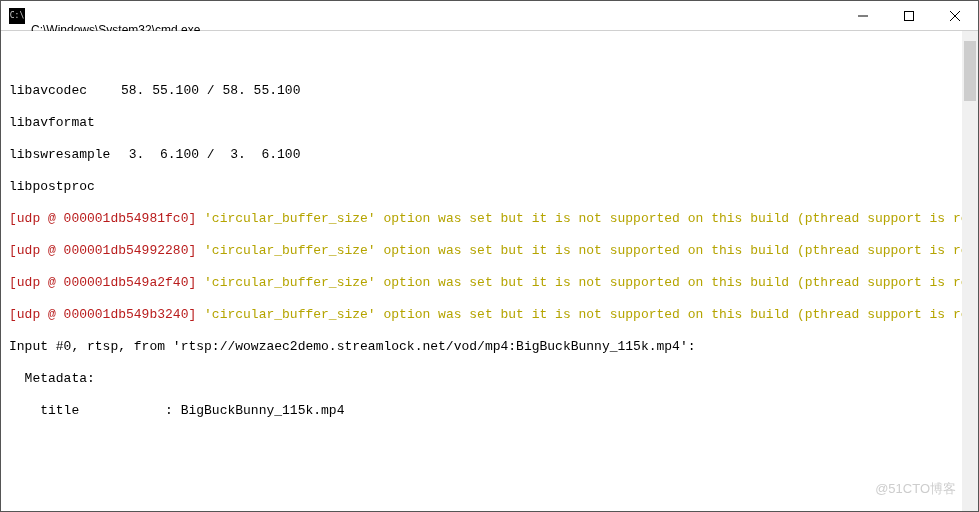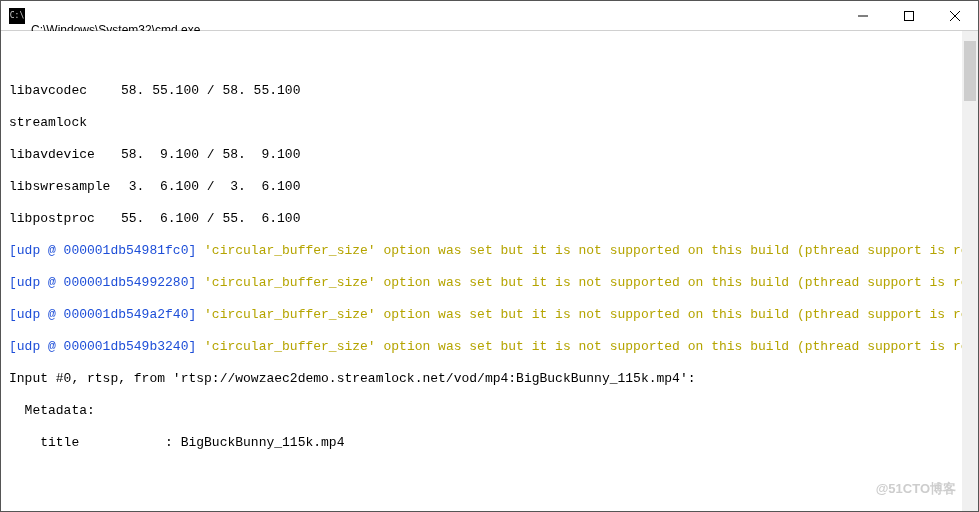--- a/index.html
+++ b/index.html
@@ -73,32 +73,31 @@
     position: absolute;
     left: 2px;
     width: 12px;
     top: 10px;
     height: 60px;
     background: #cdcdcd;
   }
   .lib-row { display: flex; }
   .lib-name { display:inline-block; width: 112px; }
   .lib-ver { }
-  .cyan { color: #1d4ed8; }
+  .cyan { color: #b91c1c; }
   .yellow { color: #b5a400; }
   .warn-line { display: block; }
   .watermark {
     position: absolute;
     right: 22px;
     bottom: 14px;
     color: #b8b8b8;
     font-size: 13px;
     font-family: Arial, sans-serif;
     opacity: 0.7;
-    font-weight: bold;
   }
 </style>
 </head>
 <body>
 
 <div class="titlebar">
   <div class="icon">
       <span>C:\</span>
     </div>
   <div class="title">C:\Windows\System32\cmd.exe</div>
@@ -116,24 +115,23 @@
     <svg viewBox="0 0 10 10">
         <line x1="0" y1="0" x2="10" y2="10" stroke="#000" stroke-width="1"></line>
         <line x1="10" y1="0" x2="0" y2="10" stroke="#000" stroke-width="1"></line>
       </svg>
   </div>
 </div>
 
 <div class="terminal">
 <div> </div>
 <div class="lib-row">  <span class="lib-name">libavcodec</span><span class="lib-ver">58. 55.100 / 58. 55.100</span></div>
-<div class="lib-row">  <span class="lib-name">streamlock</span></div>
-<div class="lib-row">  <span class="lib-name">libavdevice</span><span class="lib-ver">58.  9.100 / 58.  9.100</span></div>
+<div class="lib-row">  <span class="lib-name">libavformat</span></div>
 <div class="lib-row">  <span class="lib-name">libswresample</span><span class="lib-ver"> 3.  6.100 /  3.  6.100</span></div>
-<div class="lib-row">  <span class="lib-name">libpostproc</span><span class="lib-ver">55.  6.100 / 55.  6.100</span></div>
+<div class="lib-row">  <span class="lib-name">libpostproc</span></div>
 <span class="warn-line"><span class="cyan">[udp @ 000001db54981fc0] </span><span class="yellow">'circular_buffer_size' option was set but it is not supported on this build (pthread support is required)</span></span>
 <span class="warn-line"><span class="cyan">[udp @ 000001db54992280] </span><span class="yellow">'circular_buffer_size' option was set but it is not supported on this build (pthread support is required)</span></span>
 <span class="warn-line"><span class="cyan">[udp @ 000001db549a2f40] </span><span class="yellow">'circular_buffer_size' option was set but it is not supported on this build (pthread support is required)</span></span>
 <span class="warn-line"><span class="cyan">[udp @ 000001db549b3240] </span><span class="yellow">'circular_buffer_size' option was set but it is not supported on this build (pthread support is required)</span></span>
 <div>Input #0, rtsp, from 'rtsp://wowzaec2demo.streamlock.net/vod/mp4:BigBuckBunny_115k.mp4':</div>
 <div>  Metadata:</div>
 <div>    title           : BigBuckBunny_115k.mp4</div>
 
 
 

